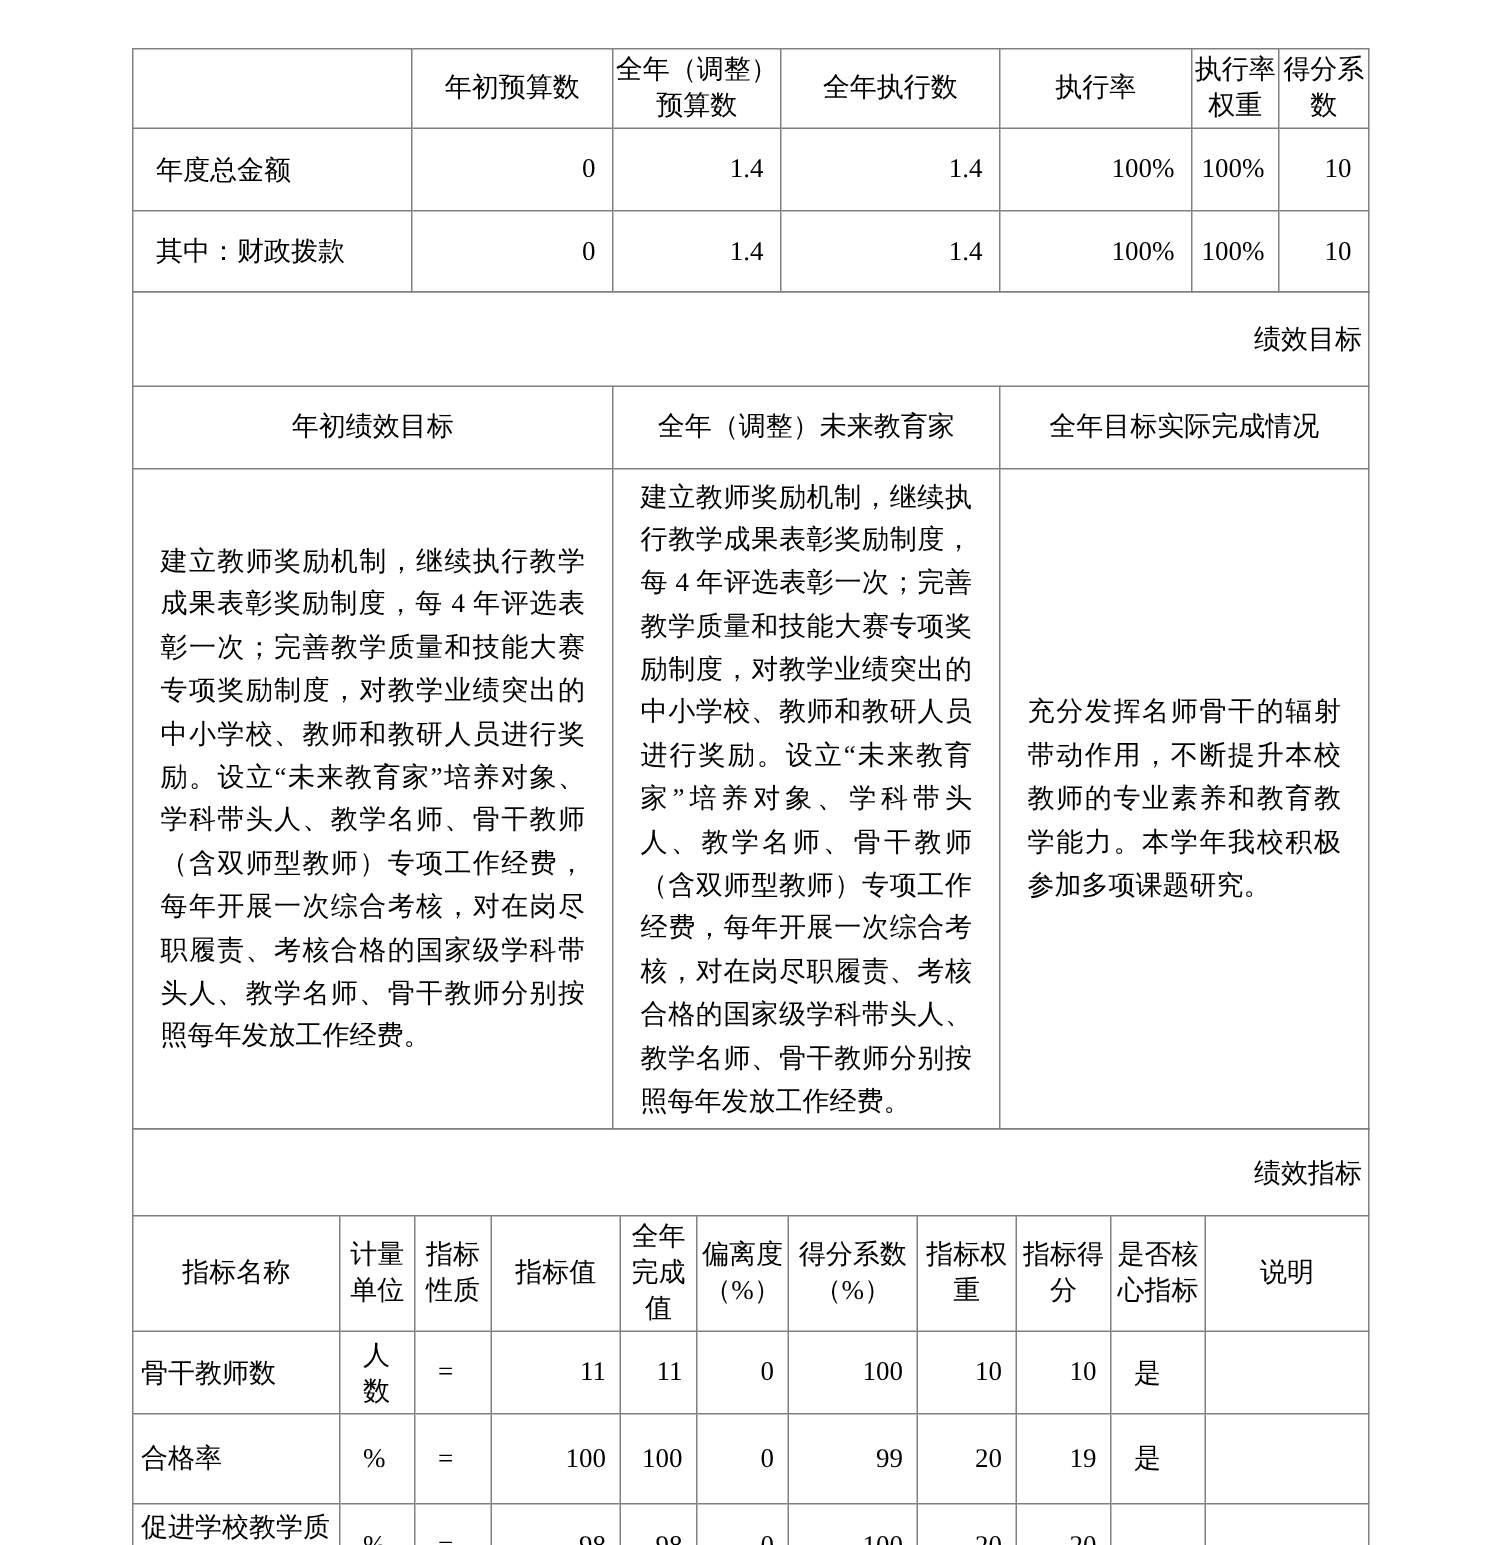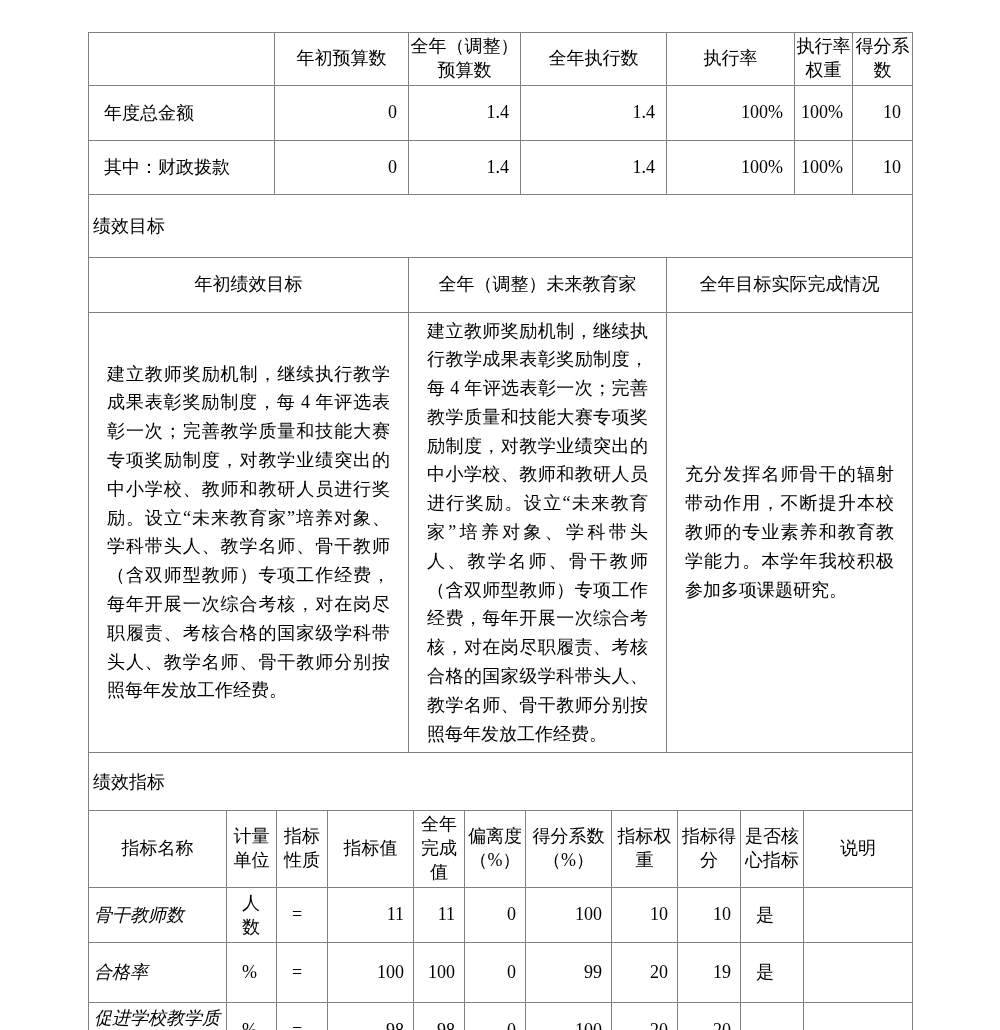--- a/index.html
+++ b/index.html
@@ -32,29 +32,29 @@
     border: 1px solid #808080;
     vertical-align: middle;
     overflow: hidden;
     word-break: break-all;
     line-break: strict;
     padding: 2px 4px;
   }
   td.l { text-align: left; padding-left: 15px; }
   td.r { text-align: right; padding-right: 11px; }
   td.rn { text-align: right; padding-right: 9px; }
-  td.banner { text-align: left; height: 58px; }
+  td.banner { text-align: right; height: 58px; }
   .hdr { text-align: center; line-height: 1.32; padding: 2px 1px; }
   .goal-text {
     text-align: justify;
     line-height: 1.6;
     padding: 4px 18px;
     vertical-align: middle;
   }
-  .name-cell { text-align: left; padding: 2px 4px 2px 5px; line-height: 1.45; font-style: italic; }
+  .name-cell { text-align: left; padding: 2px 4px 2px 5px; line-height: 1.45; }
 </style>
 </head>
 <body>
 
 <div class="doc-wrap">
 
   <table>
     <colgroup>
       <col style="width:186px">
         <col style="width:134px">

